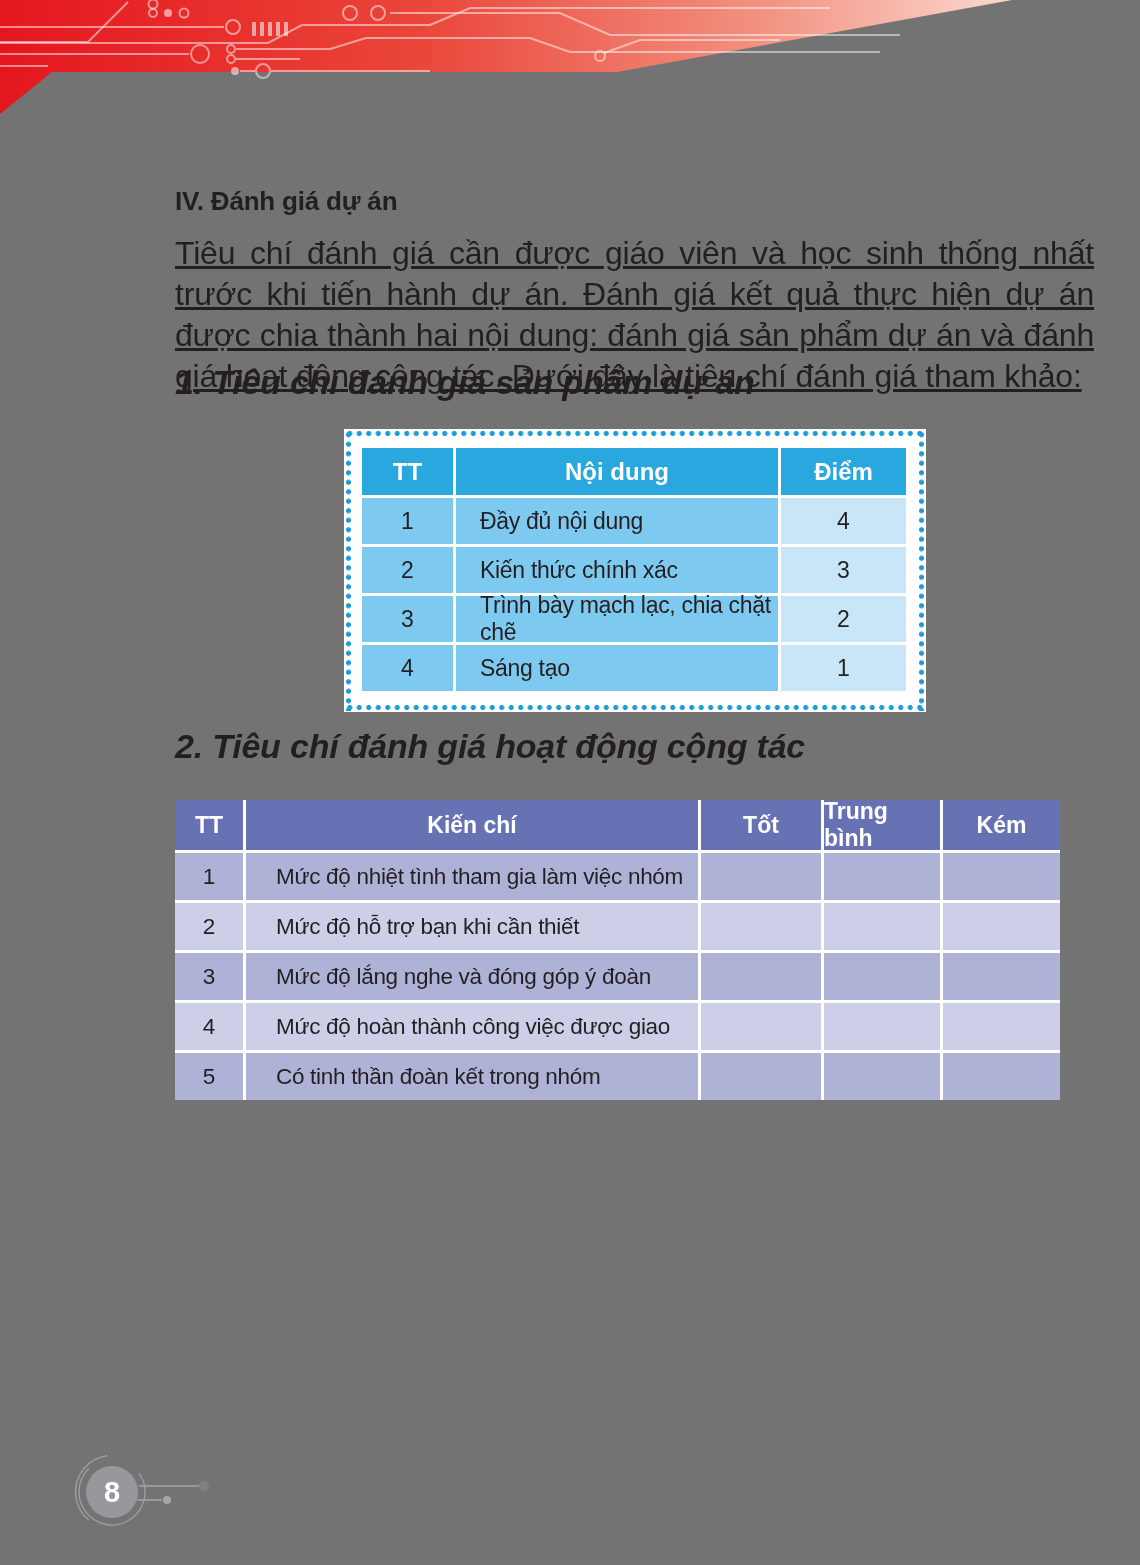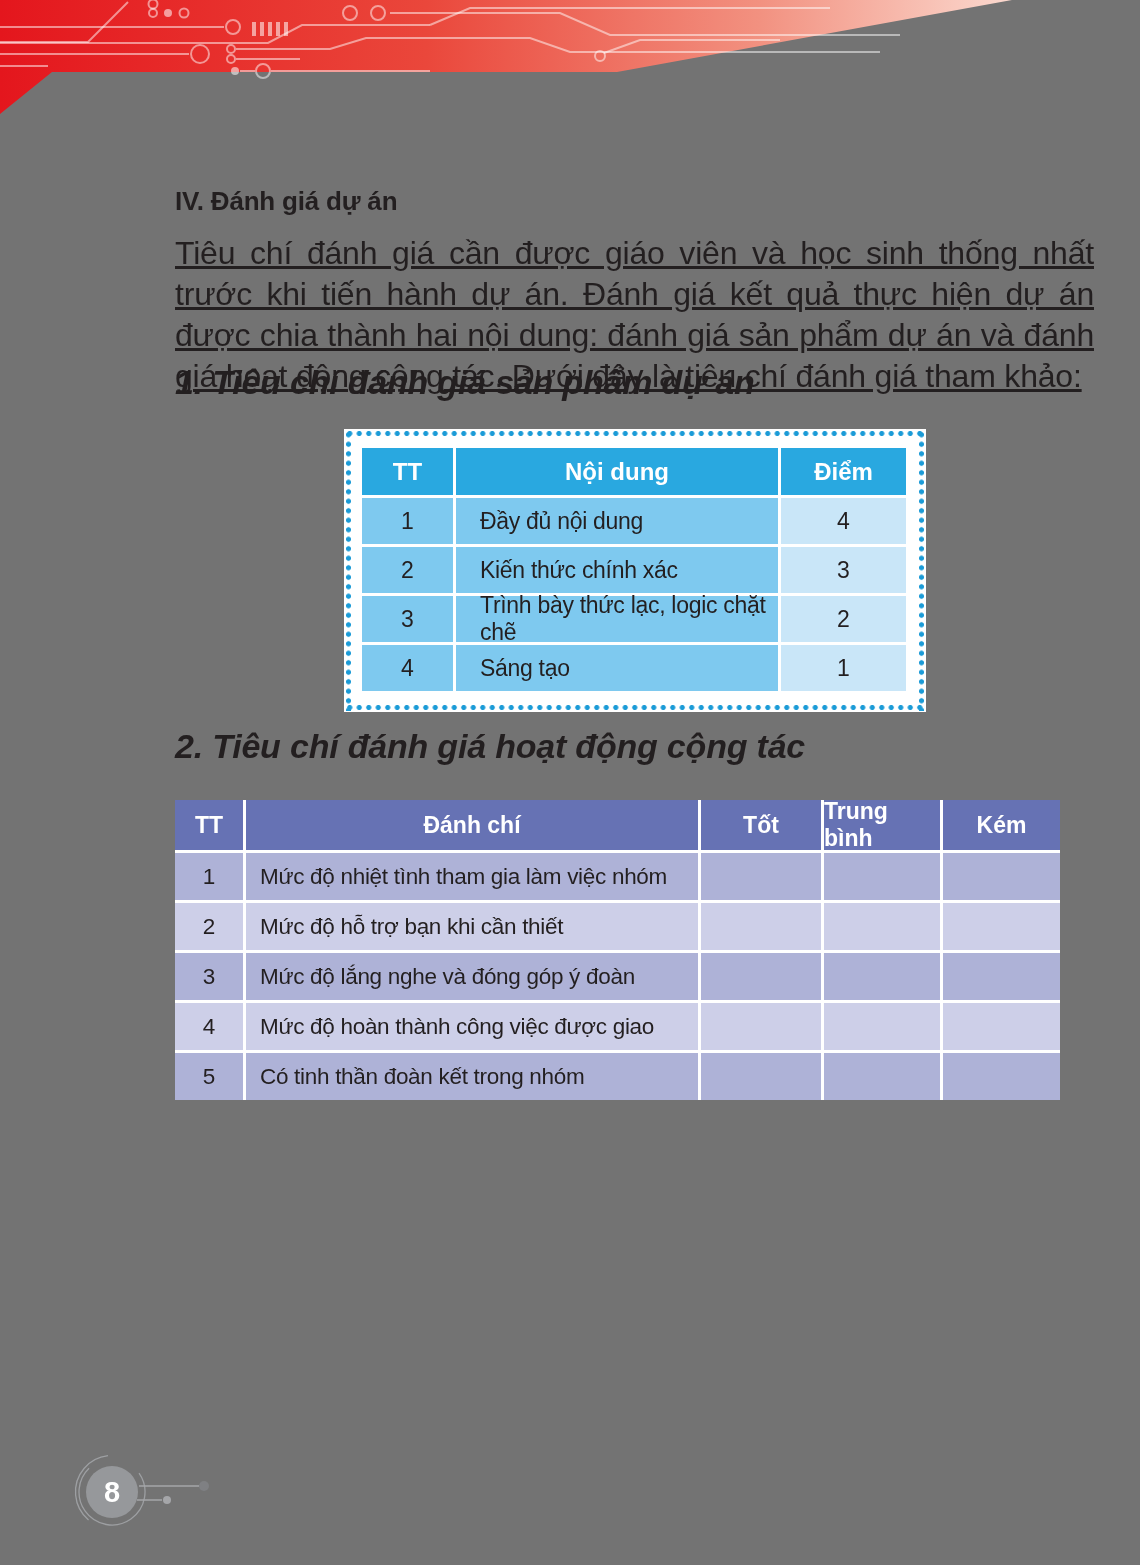--- a/index.html
+++ b/index.html
@@ -42,21 +42,21 @@
   .bt-score{background:var(--blue-cell-light);}
   .bt-text{background:var(--blue-cell);display:flex;align-items:center;padding-left:24px;font-size:23px;letter-spacing:-0.3px;}
 
   .purple-table{position:absolute;left:175px;top:800px;display:grid;
     grid-template-columns:68px 452px 120px 116px 117px;grid-template-rows:50px repeat(5,47px);
     gap:3px;background:#fff;}
   .pt-head{background:var(--purple-header);color:#fff;font-weight:bold;font-size:23px;
     display:flex;align-items:center;justify-content:center;}
   .pt-tt,.pt-label,.pt-cell{display:flex;align-items:center;font-size:22.5px;}
   .pt-tt{justify-content:center;}
-  .pt-label{padding-left:14px;letter-spacing:-0.3px;}
+  .pt-label{padding-left:30px;letter-spacing:-0.3px;}
   .row-odd{background:var(--purple-row-odd);}
   .row-even{background:var(--purple-row-even);}
 
   .footer-badge{position:absolute;left:60px;top:1452px;width:220px;height:96px;}
 </style>
 </head>
 <body>
 
 <div class="page">
 
@@ -124,34 +124,34 @@
 
       <div class="bt-num">1</div>
       <div class="bt-text">Đầy đủ nội dung</div>
       <div class="bt-score">4</div>
 
       <div class="bt-num">2</div>
       <div class="bt-text">Kiến thức chính xác</div>
       <div class="bt-score">3</div>
 
       <div class="bt-num">3</div>
-      <div class="bt-text">Trình bày thức lạc, logic chặt chẽ</div>
+      <div class="bt-text">Trình bày mạch lạc, chia chặt chẽ</div>
       <div class="bt-score">2</div>
 
       <div class="bt-num">4</div>
       <div class="bt-text">Sáng tạo</div>
       <div class="bt-score">1</div>
     </div>
   </div>
 
   <h3 class="sub-heading h2">2. Tiêu chí đánh giá hoạt động cộng tác</h3>
 
   <div class="purple-table">
     <div class="pt-head">TT</div>
-    <div class="pt-head">Đánh chí</div>
+    <div class="pt-head">Kiến chí</div>
     <div class="pt-head">Tốt</div>
     <div class="pt-head">Trung bình</div>
     <div class="pt-head">Kém</div>
 
     <div class="pt-tt row-odd">1</div>
     <div class="pt-label row-odd">Mức độ nhiệt tình tham gia làm việc nhóm</div>
     <div class="pt-cell row-odd"></div>
     <div class="pt-cell row-odd"></div>
     <div class="pt-cell row-odd"></div>
 

